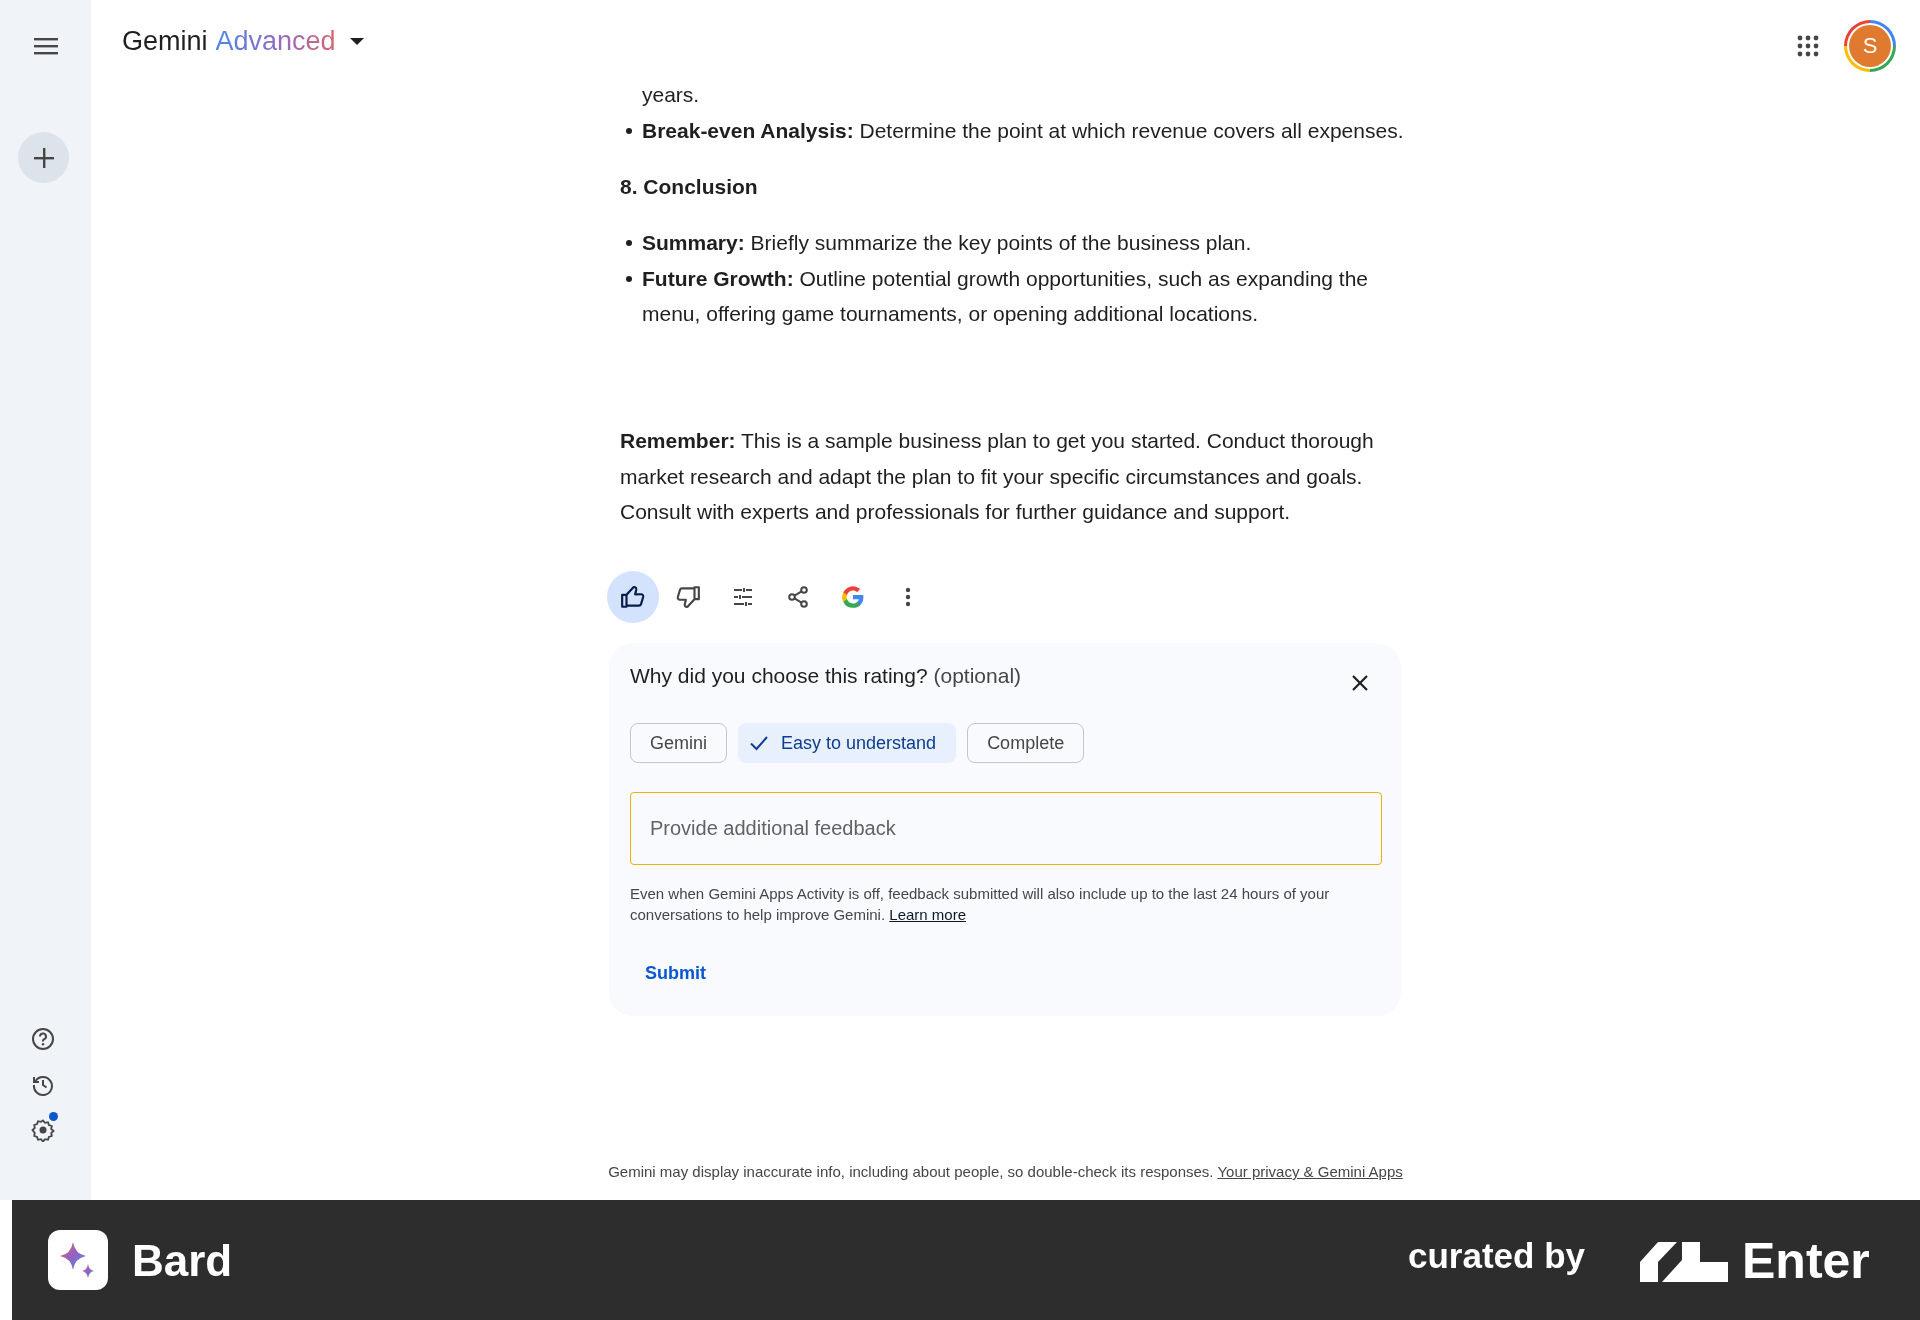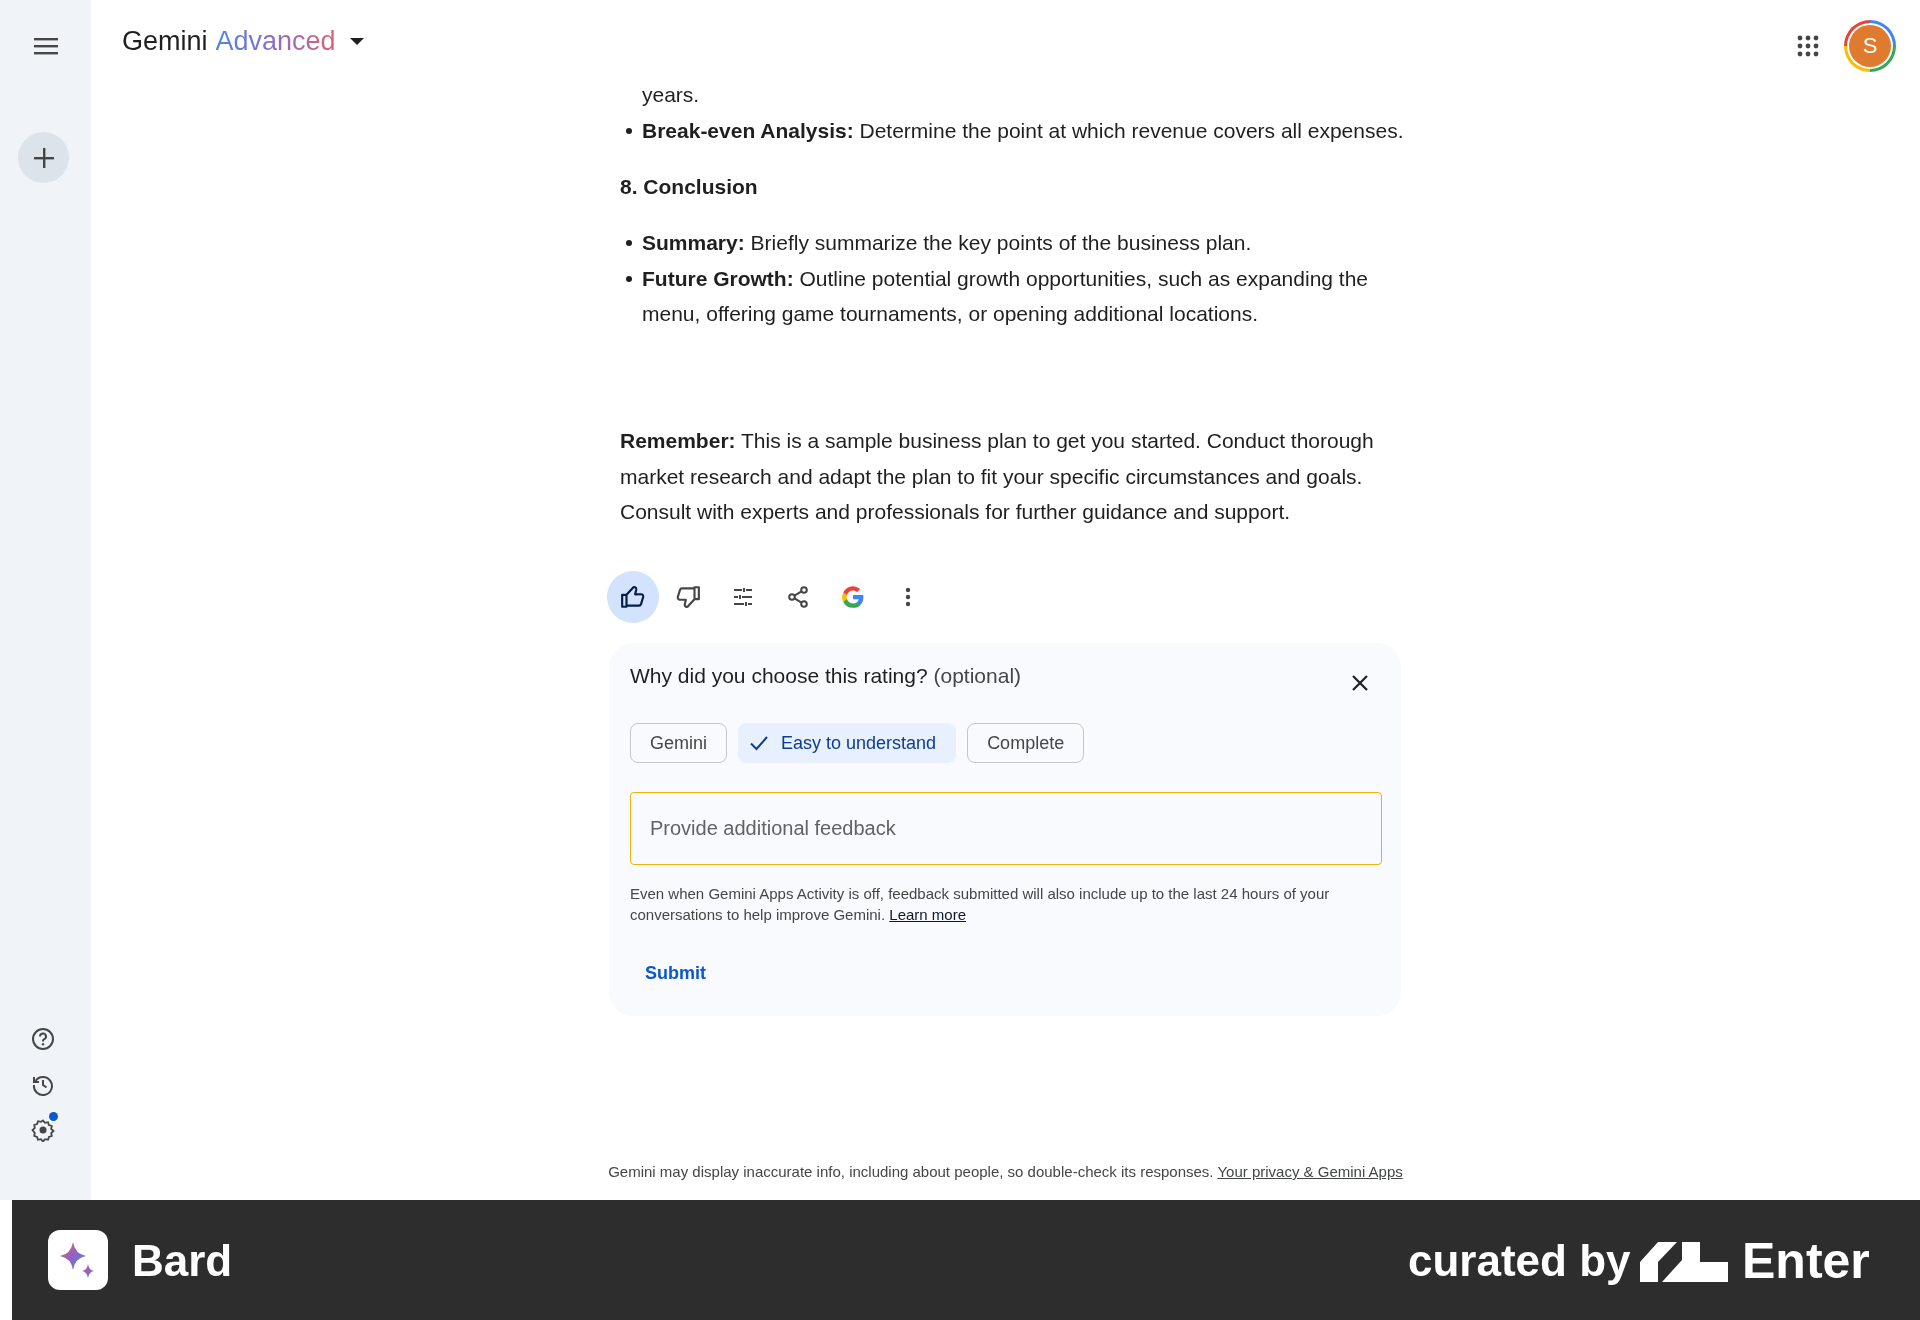--- a/index.html
+++ b/index.html
@@ -56,21 +56,21 @@
   .prompt-input { position: absolute; left: 34px; top: 0; width: 820px; height: 82px; border: none; background: transparent; font-family: "Liberation Sans", sans-serif; font-size: 21px; color: #1f1f1f; outline: none; }
   .prompt-input::placeholder { color: #5f6368; }
   .prompt-add { left: 928px; top: 17px; width: 48px; height: 48px; }
   .prompt-mic { left: 990px; top: 17px; width: 48px; height: 48px; }
   .disclaimer { position: absolute; left: 0; top: 1163px; width: 2011px; text-align: center; font-size: 15px; color: #444746; }
   .disclaimer a { color: #444746; text-decoration: underline; cursor: pointer; }
 
   .footer { position: absolute; left: 12px; top: 1200px; width: 1920px; height: 120px; background: #2d2d2d; }
   .bard-logo { position: absolute; left: 36px; top: 30px; width: 60px; height: 60px; background: #fff; border-radius: 12px; display: flex; align-items: center; justify-content: center; }
   .bard-name { position: absolute; left: 120px; top: 36px; font-size: 44px; color: #fff; font-weight: bold; }
-  .curated { position: absolute; left: 1396px; top: 36px; font-size: 44px; color: #fff; font-weight: bold; }
+  .curated { position: absolute; left: 1396px; top: 36px; font-size: 35px; color: #fff; font-weight: bold; }
   .mobbin-logo { position: absolute; left: 1628px; top: 40px; }
   .mobbin-name { position: absolute; left: 1730px; top: 32px; font-size: 50px; color: #fff; font-weight: bold; }
 </style>
 </head>
 <body>
 
 <div class="app">
 
   <nav class="sidebar">
     <div class="icon-btn menu-btn">

